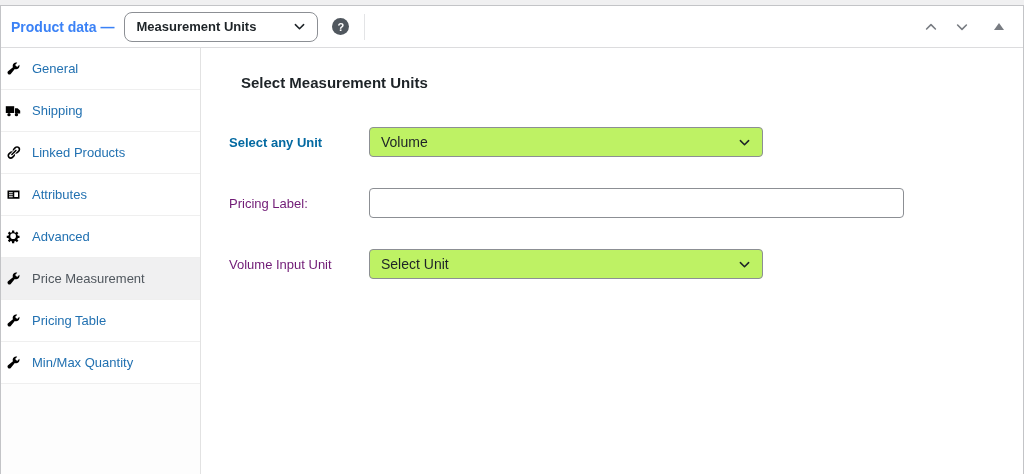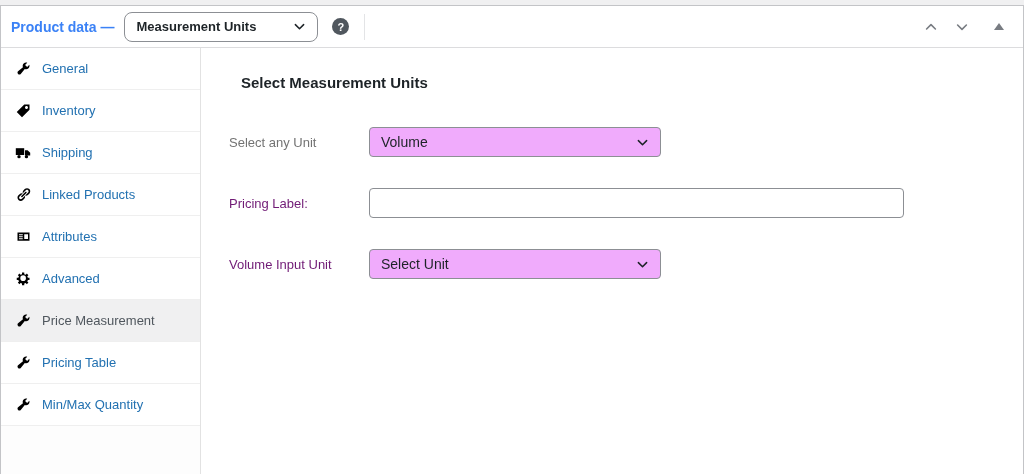--- a/index.html
+++ b/index.html
@@ -32,35 +32,35 @@
   .vdiv { margin-left:15px; width:1px; height:26px; background:#e3e4e6; }
   .spacer { flex:1; }
   .handle-actions { display:flex; align-items:center; gap:11px; padding-right:2px; }
   .handle-btn { width:20px; height:20px; display:flex; align-items:center; justify-content:center; cursor:pointer; color:#787c82; }
   .tri-up { width:0; height:0; border-left:5px solid transparent; border-right:5px solid transparent; border-bottom:7px solid #787c82; display:inline-block; }
   
   .mb-body { display:flex; height:426px; }
   .tabs { list-style:none; width:200px; flex:none; background:#fdfdfd; border-right:1px solid #e2e2e2; }
   .tab {
     height:42px; display:flex; align-items:center; gap:11px;
-    padding-left:14px; border-bottom:1px solid #efefef;
+    padding-left:4px; border-bottom:1px solid #efefef;
     font-size:13px; color:#2271b1; cursor:pointer; background:#fff;
   }
   .tab .ticon { width:16px; height:16px; flex:none; display:flex; align-items:center; justify-content:center; color:#2271b1; }
   .tab.active { background:#f0f0f1; color:#50575e;text-align:center; }
   .tab.active .ticon { color:#6c7075; }
   .flip { transform:scaleX(-1) rotate(18deg); }
   
   .panel { flex:1; padding:26px 0 0 28px; background:#fff; }
   .panel h2 { font-size:15px; font-weight:bold; color:#1d2327; margin:0 12px 36px; }
   .frow { display:flex; align-items:center; margin-bottom:31px; }
   .flabel { width:112px; margin-right:28px; font-size:13px; line-height:17px; color:#701a75; }
-  .flabel.strong { font-weight:normal; color:#737373; }
+  .flabel.strong { font-weight:bold; color:#0369a1; }
   .sel {
-    width:292px; height:30px; border:1px solid #8c8f94; border-radius:4px; background:#f0abfc;
+    width:394px; height:30px; border:1px solid #8c8f94; border-radius:4px; background:#bef264;
     display:flex; align-items:center; justify-content:space-between;
     padding:0 10px 0 11px; cursor:pointer;
   }
   .sel .val { font-size:14px; color:#1d2327; }
   .txt {
     width:535px; height:30px; border:1px solid #8c8f94; border-radius:4px;
     background:#fff; font-family:"Liberation Sans", sans-serif; font-size:14px; color:#1d2327; padding:0 10px;
   }
 </style>
 </head>
@@ -135,28 +135,20 @@
         <li class="tab">
           <span class="ticon">
               <svg width="15" height="15">
                 <use href="#i-wrench"></use>
               </svg>
             </span>
           <span>General</span>
         </li>
         <li class="tab">
           <span class="ticon">
-              <svg width="15" height="15">
-                <use href="#i-tag"></use>
-              </svg>
-            </span>
-          <span>Inventory</span>
-        </li>
-        <li class="tab">
-          <span class="ticon">
               <svg width="16" height="16">
                 <use href="#i-truck"></use>
               </svg>
             </span>
           <span>Shipping</span>
         </li>
         <li class="tab">
           <span class="ticon">
               <svg width="15" height="15">
                 <use href="#i-link"></use>

